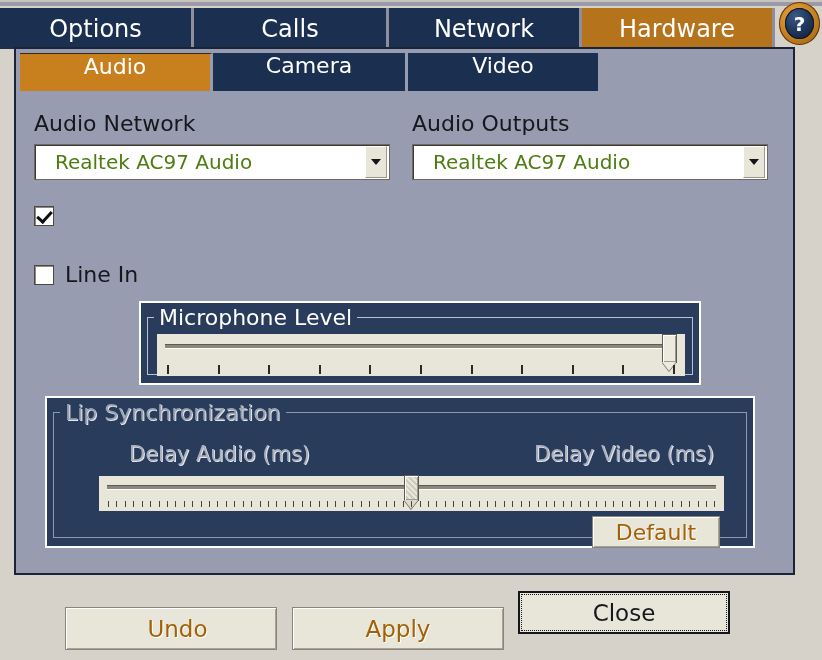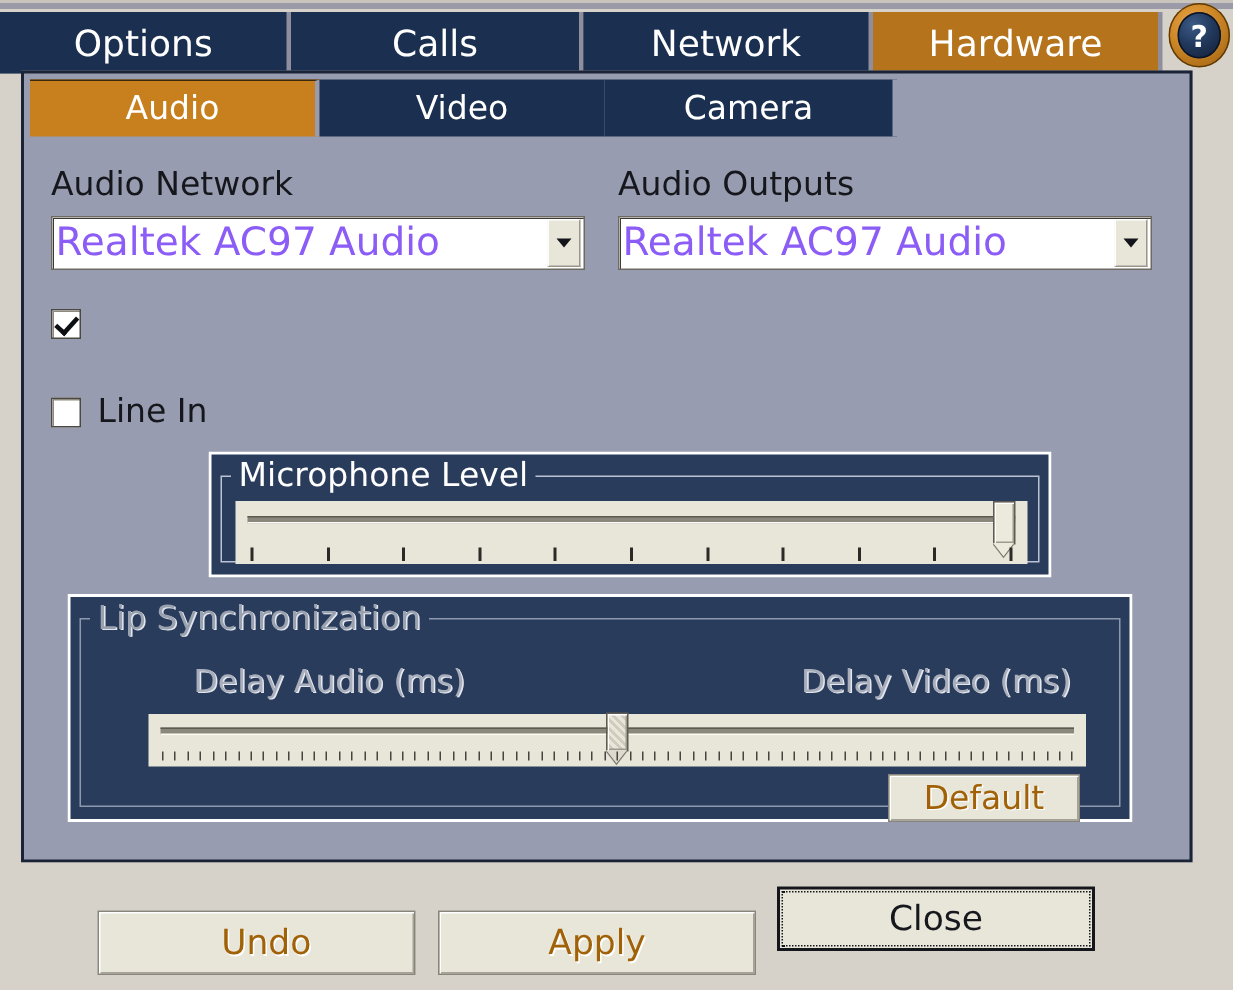--- a/index.html
+++ b/index.html
@@ -106,21 +106,20 @@
     position: absolute;
     left: 4px; top: 4px;
     display: flex;
   }
   .subtab {
     height: 38px;
     background: #1b3050;
     color: #ffffff;
     font-size: 22px;
     display: flex;
-    align-items: center;
     justify-content: center;
     border-right: 3px solid #989cb0;
     box-sizing: border-box;
     cursor: pointer;
     user-select: none;
   }
   .subtab.w-audio  { width: 193px; }
   .subtab.w-camera { width: 195px; }
   .subtab.w-video  { width: 190px; border-right: none; }
   .subtab.active {
@@ -149,23 +148,23 @@
     background: #ffffff;
     border: 1px solid #6e6a62;
     box-shadow: inset 1px 1px 0 #3b3a36;
     box-sizing: border-box;
     display: flex;
     align-items: center;
     cursor: pointer;
   }
   .combo .combo-text {
     flex: 1;
-    padding-left: 2px;
-    font-size: 26px;
-    color: #8b5cf6;
+    padding-left: 20px;
+    font-size: 20px;
+    color: #4d7c0f;
     white-space: nowrap;
     overflow: hidden;
   }
   .combo .combo-btn {
     width: 22px;
     height: 32px;
     margin-right: 2px;
     background: #e8e5d9;
     border-left: 1px solid #ffffff;
     border-top: 1px solid #ffffff;
@@ -369,25 +368,25 @@
   <div class="help-btn">
     <div class="help-inner">?</div>
   </div>
 
   <div class="panel">
 
     <div class="subtabbar">
       <div class="subtab w-audio active">
         <span>Audio</span>
       </div>
+      <div class="subtab w-camera">
+        <span>Camera</span>
+      </div>
       <div class="subtab w-video">
         <span>Video</span>
-      </div>
-      <div class="subtab w-camera">
-        <span>Camera</span>
       </div>
     </div>
 
     <div class="content">
 
       <div class="field-label" style="left:18px; top:18px;">Audio Network</div>
       <div class="combo" style="left:18px; top:51px; width:356px;">
         <div class="combo-text">Realtek AC97 Audio</div>
         <div class="combo-btn">
           <div class="arrow-down"></div>

